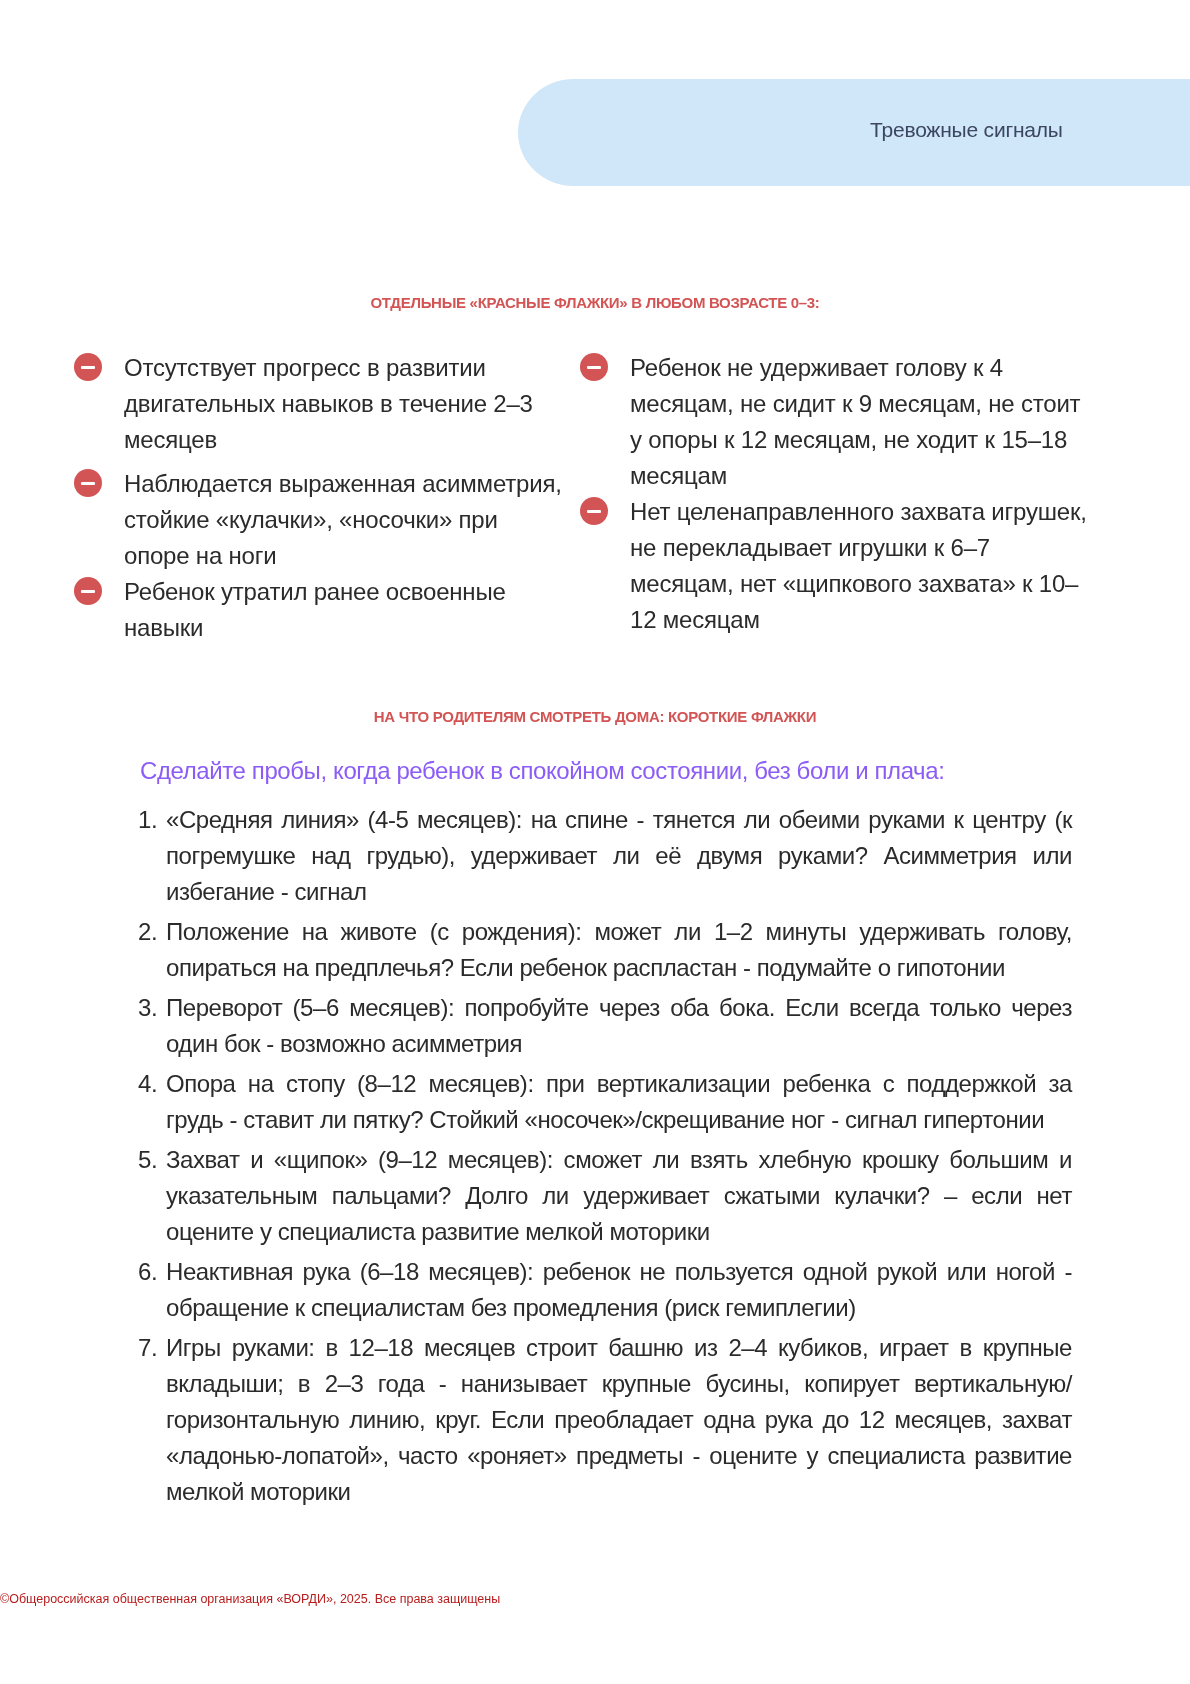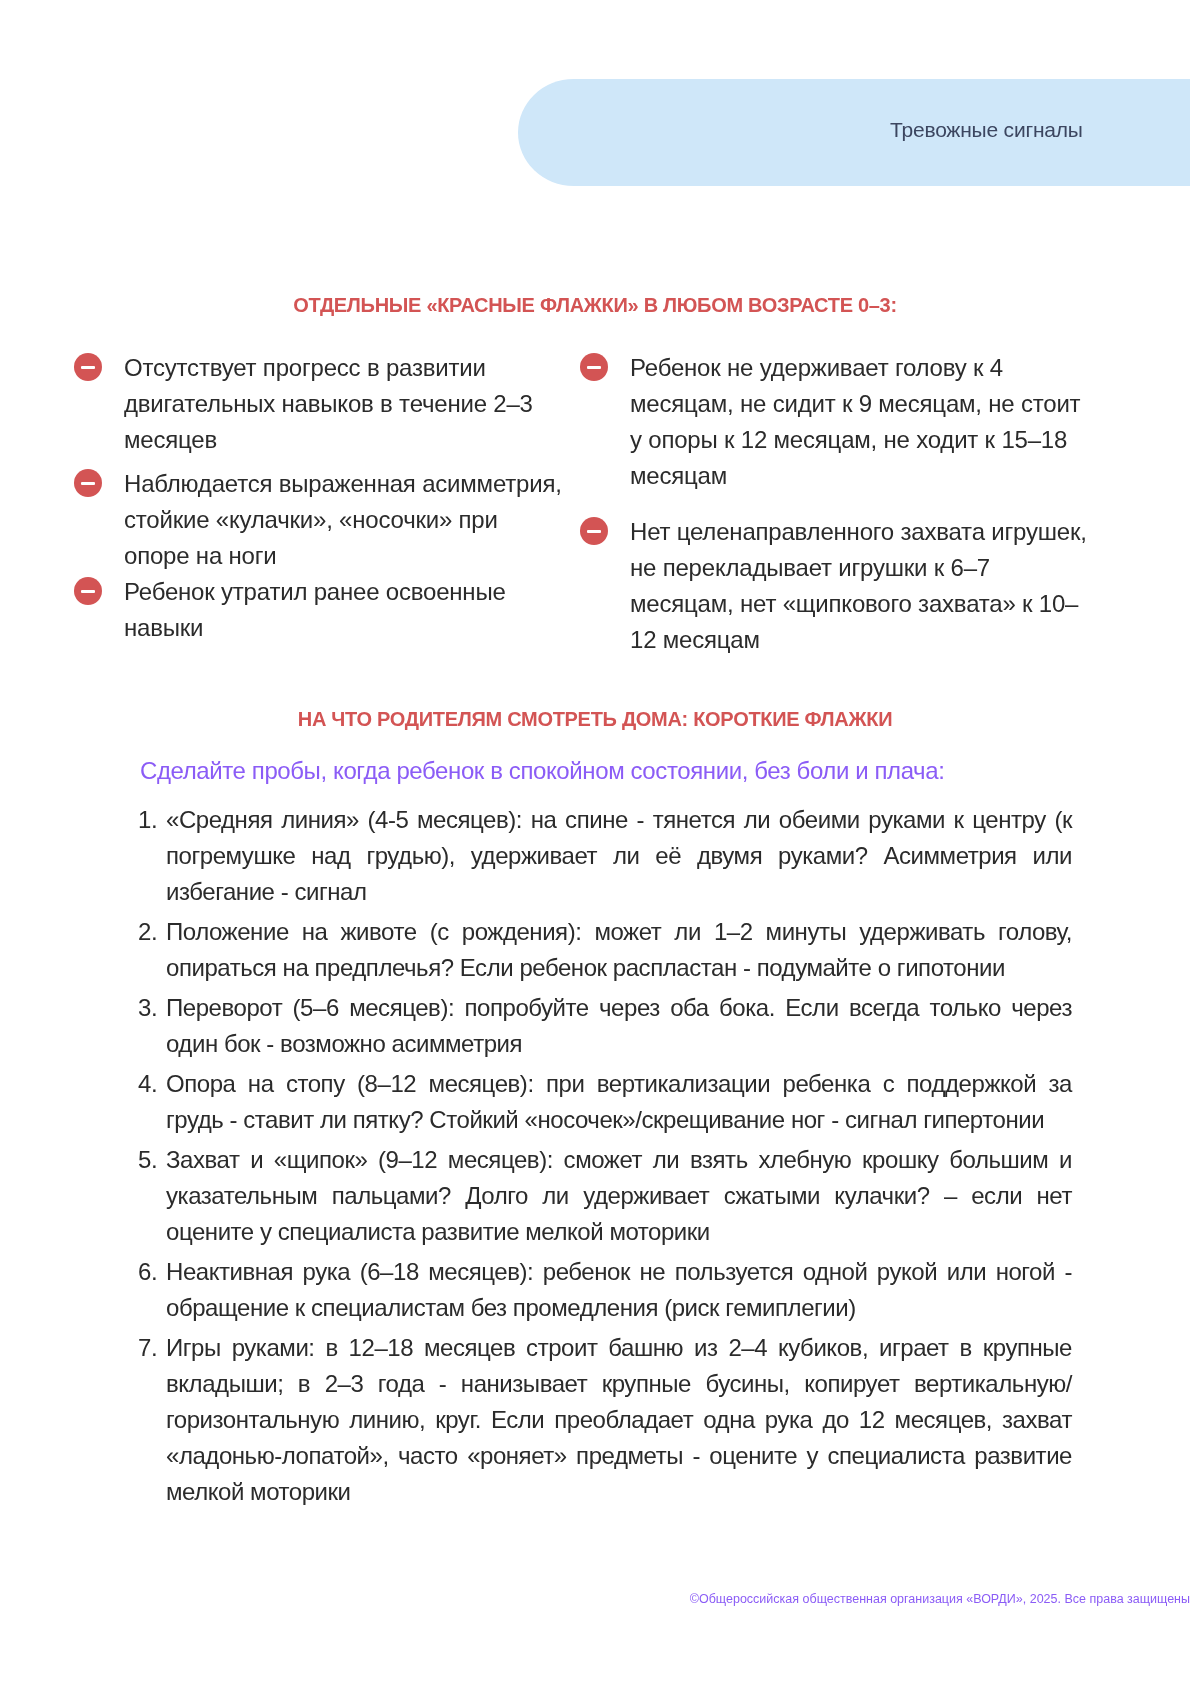--- a/index.html
+++ b/index.html
@@ -20,34 +20,34 @@
       left: 518px;
       top: 79px;
       width: 672px;
       height: 107px;
       background: #cfe7f9;
       border-top-left-radius: 56px 54px;
       border-bottom-left-radius: 56px 54px;
     }
     .header-title {
       position: absolute;
-      left: 890px;
+      left: 870px;
       top: 118px;
       font-size: 21px;
       color: #3c4660;
       letter-spacing: -0.2px;
       white-space: nowrap;
     }
     .section-heading {
       position: absolute;
       left: 0;
       width: 1190px;
       text-align: center;
       font-weight: bold;
-      font-size: 20px;
+      font-size: 15px;
       color: #d35454;
       letter-spacing: -0.3px;
       white-space: nowrap;
     }
     .flag-col {
       position: absolute;
       top: 350px;
     }
     .flag-col.left { left: 72px; width: 490px; }
     .flag-col.right { left: 578px; width: 520px; }
@@ -109,23 +109,23 @@
     .probe-num {
       position: absolute;
       left: 0;
       top: 0;
     }
     .footer {
       position: absolute;
       left: 0;
       width: 1190px;
       top: 1592px;
-      text-align: right;
+      text-align: left;
       font-size: 12.5px;
-      color: #8b5cf6;
+      color: #b91c1c;
       white-space: nowrap;
     }
   </style>
 </head>
 <body>
 
 <div class="header-pill"></div>
 <div class="header-title">Тревожные сигналы</div>
 
 <div class="section-heading" style="top:294px;">ОТДЕЛЬНЫЕ «КРАСНЫЕ ФЛАЖКИ» В ЛЮБОМ ВОЗРАСТЕ 0–3:</div>
@@ -139,21 +139,21 @@
     <span class="minus-icon"></span>
     <span>Наблюдается выраженная асимметрия, стойкие «кулачки», «носочки» при опоре на ноги</span>
   </div>
   <div class="flag-item" style="margin-bottom:20px;">
     <span class="minus-icon"></span>
     <span>Ребенок утратил ранее освоенные навыки</span>
   </div>
 </div>
 
 <div class="flag-col right">
-  <div class="flag-item" style="margin-bottom:20px;">
+  <div class="flag-item" style="">
     <span class="minus-icon"></span>
     <span>Ребенок не удерживает голову к 4 месяцам, не сидит к 9 месяцам, не стоит у опоры к 12 месяцам, не ходит к 15–18 месяцам</span>
   </div>
   <div class="flag-item">
     <span class="minus-icon"></span>
     <span>Нет целенаправленного захвата игрушек, не перекладывает игрушки к 6–7 месяцам, нет «щипкового захвата» к 10–12 месяцам</span>
   </div>
 </div>
 
 <div class="section-heading" style="top:708px;">НА ЧТО РОДИТЕЛЯМ СМОТРЕТЬ ДОМА: КОРОТКИЕ ФЛАЖКИ</div>

